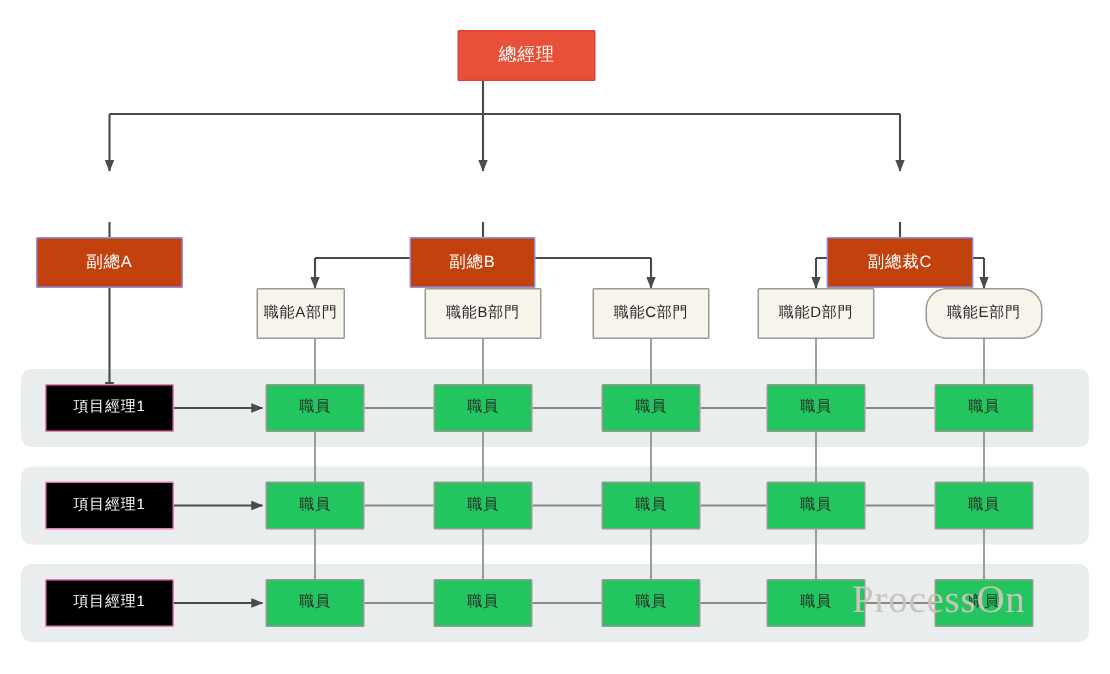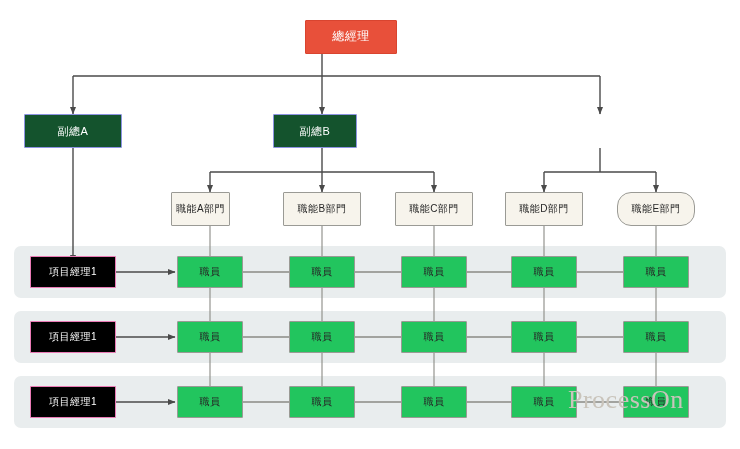--- a/index.html
+++ b/index.html
@@ -45,25 +45,26 @@
     letter-spacing: 0.5px;
   }
   .node-ceo {
     background: #e8503a;
     border: 1px solid #d9442f;
     color: #ffffff;
     font-size: 12px;
     border-radius: 1px;
   }
   .node-vp {
-    background: #14532d;
+    background: #c2410c;
     border: 1px solid #8d93e2;
     color: #ffffff;
     font-size: 11px;
     border-radius: 1px;
+    margin-top: 44px;
   }
   .node-dept {
     background: #f7f4ec;
     border: 1px solid #9a9a95;
     color: #262626;
     font-size: 10px;
     border-radius: 1px;
   }
   .node-staff {
     background: #22c55e;
@@ -166,20 +167,23 @@
   <div class="node node-ceo" style="left:276px; top:20px; width:92px; height:34px;margin-left:29px;">
     <span>總經理</span>
   </div>
 
   <div class="node node-vp" style="left:24px; top:114px; width:98px; height:34px;">
     <span>副總A</span>
   </div>
   <div class="node node-vp" style="left:273px; top:114px; width:84px; height:34px;">
     <span>副總B</span>
   </div>
+  <div class="node node-vp" style="left:551px; top:114px; width:98px; height:34px;">
+    <span>副總裁C</span>
+  </div>
 
   <div class="node node-dept" style="left:171px; top:192px; width:59px; height:34px;">
     <span>職能A部門</span>
   </div>
   <div class="node node-dept" style="left:395px; top:192px; width:78px; height:34px;">
     <span>職能C部門</span>
   </div>
   <div class="node node-dept" style="left:283px; top:192px; width:78px; height:34px;">
     <span>職能B部門</span>
   </div>

